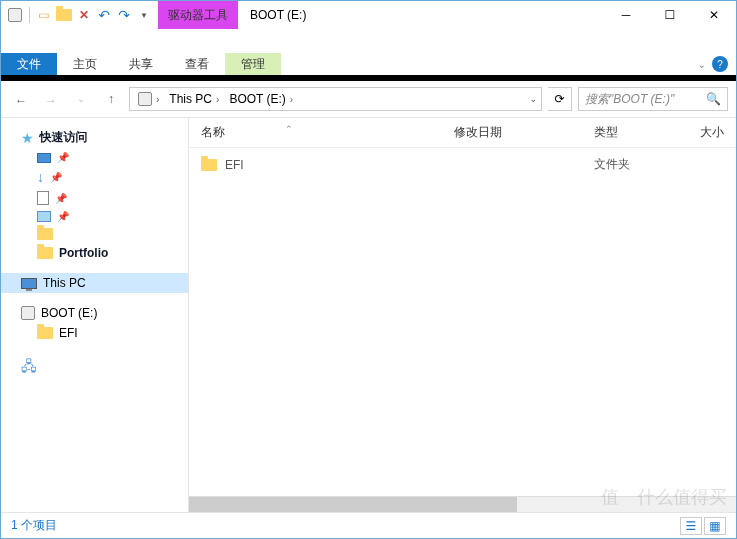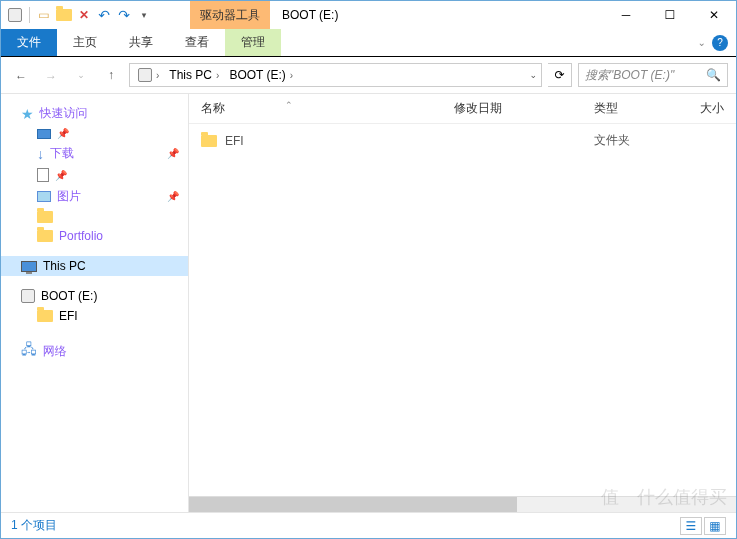--- a/index.html
+++ b/index.html
@@ -1,26 +1,26 @@
 <!DOCTYPE html>
 <html><head>
 <meta charset="utf-8">
 <style>
 * { margin: 0; padding: 0; box-sizing: border-box; font-family: "Microsoft YaHei", "Segoe UI", sans-serif; font-size: 12px; }
 body { width: 737px; height: 539px; background: #fff; border: 1px solid #6aa8d8; display: flex; flex-direction: column; overflow: hidden; }
 .titlebar { height: 28px; display: flex; align-items: stretch; background: #fff; }
 .qat { display: flex; align-items: center; padding: 0 6px; gap: 4px; }
 .qat-ico { width: 16px; height: 16px; display: flex; align-items: center; justify-content: center; }
 .sep { width: 1px; height: 16px; background: #ccc; margin: 0 2px; }
-.context-tab { background: #fdba74; color: #333; padding: 12px 10px; display: flex; align-items: center; margin-left: 32px; }
+.context-tab { background: #d946ef; color: #333; padding: 12px 10px; display: flex; align-items: center; }
 .title-text { padding: 4px 12px; display: flex; align-items: center; }
 .spacer { flex: 1; }
 .winbtns { display: flex; }
 .winbtn { width: 44px; display: flex; align-items: center; justify-content: center; }
-.ribbon { height: 28px; display: flex; align-items: stretch; border-bottom: 1px solid #000000; }
+.ribbon { height: 28px; display: flex; align-items: stretch; border-bottom: 6px solid #000000; margin-top: 24px; }
 .rtab { padding: 0 16px; display: flex; align-items: center; color: #333; }
 .rtab.file { background: #1979ca; color: #fff; }
 .rtab.context { background: #d8f0b8; }
 .ribbon-right { margin-left: auto; display: flex; align-items: center; padding-right: 8px; gap: 6px; }
 .help { width: 16px; height: 16px; border-radius: 50%; background: #1979ca; color: #fff; display: flex; align-items: center; justify-content: center; font-size: 10px; }
 .addrbar { height: 36px; display: flex; align-items: center; padding: 4px 8px; gap: 6px; }
 .navbtn { width: 24px; height: 24px; display: flex; align-items: center; justify-content: center; color: #555; }
 .navbtn.disabled { color: #bbb; }
 .breadcrumb { flex: 1; height: 24px; border: 1px solid #ccc; display: flex; align-items: center; padding: 0 4px; gap: 2px; }
 .bc-seg { display: flex; align-items: center; gap: 4px; padding: 0 4px; }
@@ -28,21 +28,21 @@
 .refresh { width: 24px; height: 24px; border: 1px solid #ccc; border-left: none; display: flex; align-items: center; justify-content: center; }
 .search { width: 150px; height: 24px; border: 1px solid #ccc; display: flex; align-items: center; padding: 0 6px; color: #888; font-style: italic; }
 .search-ico { margin-left: auto; font-style: normal; color: #555; }
 .body { flex: 1; display: flex; border-top: 1px solid #e5e5e5; overflow: hidden; }
 .nav { width: 188px; border-right: 1px solid #e5e5e5; padding: 8px 0; overflow-y: auto; }
 .nav-item { display: flex; align-items: center; padding: 3px 8px 3px 20px; gap: 6px; cursor: default; }
 .nav-item.selected { background: #cde8ff; }
 .nav-item.child { padding-left: 36px; }
 .nav-lbl { flex: 1; }
 .pin { color: #999; font-size: 10px; }
-.link { color: #8b5cf6; }
+.link { color: #0f172a; font-weight: bold; }
 .nav-spacer { height: 10px; }
 .content { flex: 1; display: flex; flex-direction: column; }
 .cols { display: flex; padding: 6px 12px; border-bottom: 1px solid #eee; color: #333; }
 .col-name { flex: 1; display: flex; align-items: flex-start; gap: 60px; }
 .col-date { width: 140px; margin-left: 20px; }
 .col-type { width: 80px; }
 .col-size { width: 50px; text-align: right; }
 .sort-ind { color: #888; font-size: 9px; }
 .rows { flex: 1; padding: 4px 0; }
 .row { display: flex; padding: 4px 12px; align-items: center; color: #555; }
@@ -141,30 +141,28 @@
     <div class="nav-item">
         <span class="star-ico">★</span>
         <span class="nav-lbl link">快速访问</span>
       </div>
     <div class="nav-item child">
         <span class="desk-ico"></span>
         <span class="pin">📌</span>
       </div>
     <div class="nav-item child">
         <span class="dl-ico">↓</span>
-        <span class="nav-lbl link">下载</span>
         <span class="pin">📌</span>
       </div>
     <div class="nav-item child">
         <span class="doc-ico"></span>
         <span class="pin">📌</span>
       </div>
     <div class="nav-item child">
         <span class="pic-ico"></span>
-        <span class="nav-lbl link">图片</span>
         <span class="pin">📌</span>
       </div>
     <div class="nav-item child">
         <span class="folder-ico"></span>
       </div>
     <div class="nav-item child">
         <span class="folder-ico"></span>
         <span class="nav-lbl link">Portfolio</span>
       </div>
     <div class="nav-spacer"></div>
@@ -177,21 +175,20 @@
         <span class="drive-ico"></span>
         <span class="nav-lbl">BOOT (E:)</span>
       </div>
     <div class="nav-item child">
         <span class="folder-ico"></span>
         <span class="nav-lbl">EFI</span>
       </div>
     <div class="nav-spacer"></div>
     <div class="nav-item">
         <span class="net-ico">🖧</span>
-        <span class="nav-lbl link">网络</span>
       </div>
   </div>
   <div class="content">
     <div class="cols">
       <div class="col-name">
           <span>名称</span>
           <span class="sort-ind">⌃</span>
         </div>
       <div class="col-date">修改日期</div>
       <div class="col-type">类型</div>

